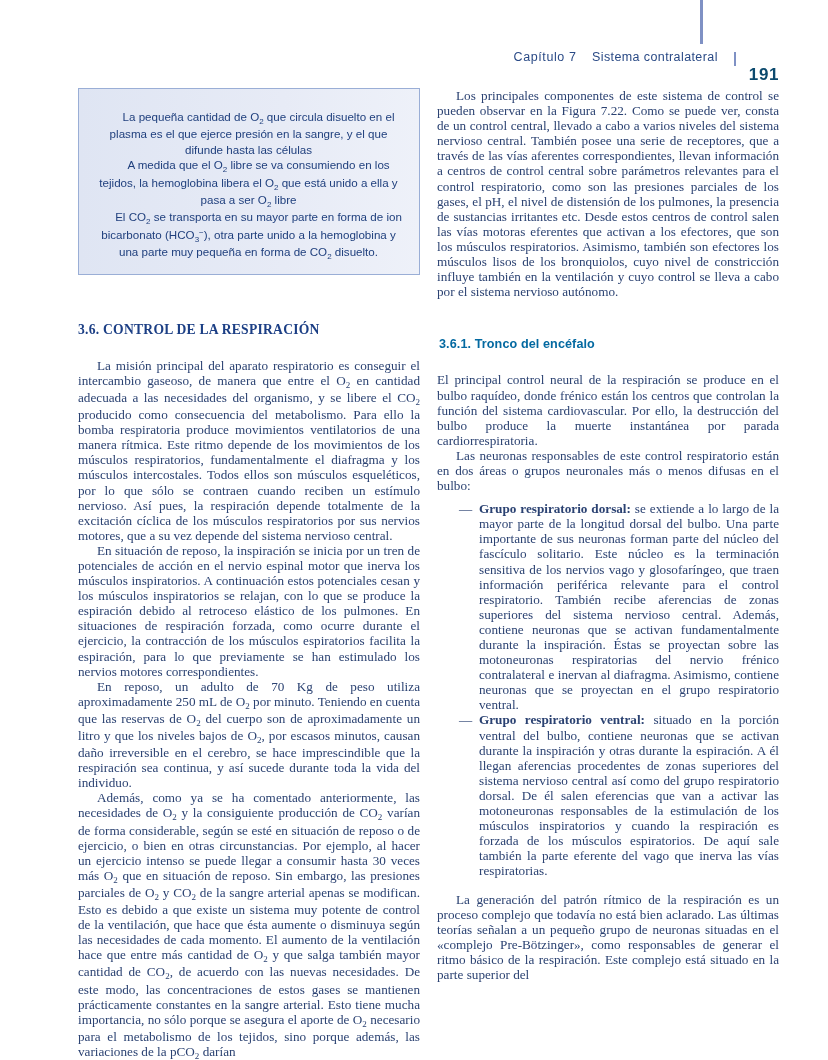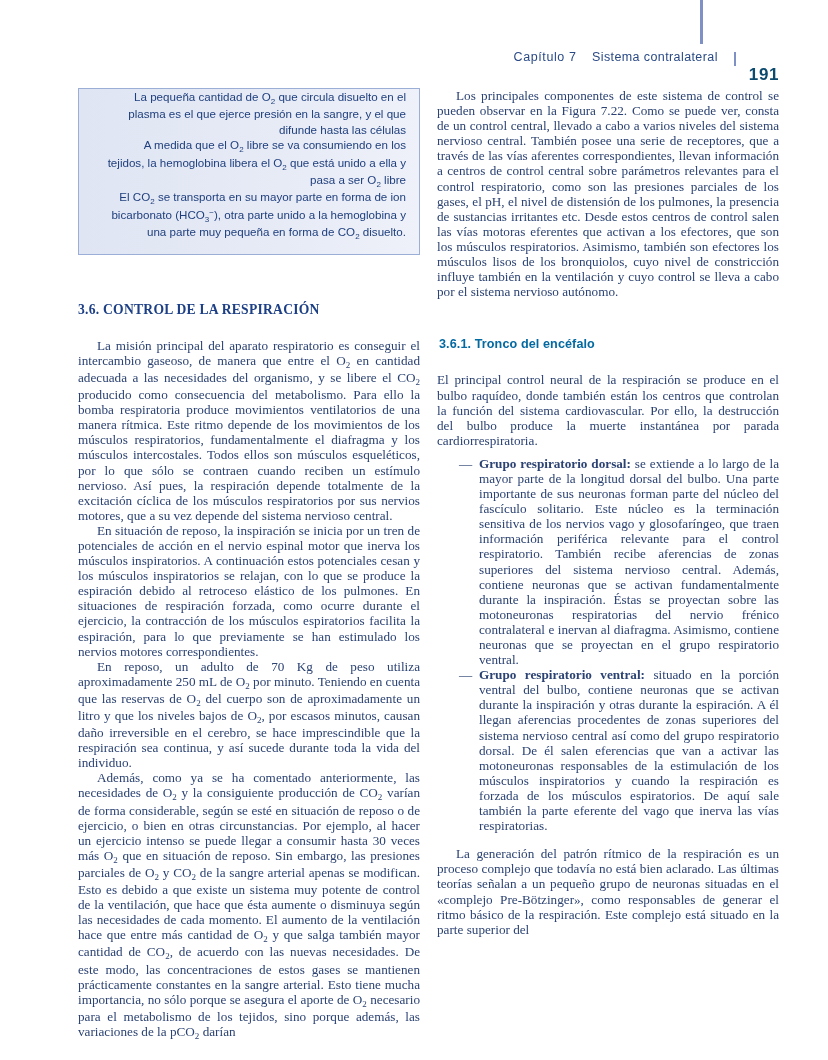--- a/index.html
+++ b/index.html
@@ -77,27 +77,27 @@
     margin: 0;
     text-indent: 19px;
     hyphens: manual;
   }
   p.noindent { text-indent: 0; }
 
   
   .callout {
     border: 1.2px solid #9aaed6;
     background: linear-gradient(to right, #dfe5f3 0%, #e7ebf6 60%, #eef1f9 100%);
-    padding: 0 13px 12px 12px;
+    padding: 20px 13px 12px 12px;
     margin-bottom: 0;
     font-family: "Liberation Sans", sans-serif;
     font-size: 11.6px;
     line-height: 15.4px;
     color: #1f3f7d;
-    text-align: right;
+    text-align: center;
     box-sizing: border-box;
   }
   .callout p {
     margin: 0;
     text-indent: 20px;
     font-weight: 500;
   }
   .callout sub {
     font-size: 8px;
     vertical-align: baseline;
@@ -210,22 +210,23 @@
 
 
   <p>Los principales componentes de este sistema de control se pueden observar en la Figura 7.22. Como se puede ver, consta de un control central, llevado a cabo a varios niveles del sistema nervioso central. También posee una serie de receptores, que a través de las vías aferentes correspondientes, llevan información a centros de control central sobre parámetros relevantes para el control respiratorio, como son las presiones parciales de los gases, el pH, el nivel de distensión de los pulmones, la presencia de sustancias irritantes etc. Desde estos centros de control salen las vías motoras eferentes que activan a los efectores, que son los músculos respiratorios. Asimismo, también son efectores los músculos lisos de los bronquiolos, cuyo nivel de constricción influye también en la ventilación y cuyo control se lleva a cabo por el sistema nervioso autónomo.</p>
 
   <div class="gap-sub-top"></div>
 
   <h3 class="sub-heading">3.6.1. Tronco del encéfalo</h3>
 
   <div class="gap-sub-bottom"></div>
 
-  <p class="noindent">El principal control neural de la respiración se produce en el bulbo raquídeo, donde también están los centros que controlan la función del sistema cardiovascular. Por ello, la destrucción del bulbo produce la muerte instantánea por parada cardiorrespiratoria.</p>
-
+  <p class="noindent">El principal control neural de la respiración se produce en el bulbo raquídeo, donde frénico están los centros que controlan la función del sistema cardiovascular. Por ello, la destrucción del bulbo produce la muerte instantánea por parada cardiorrespiratoria.</p>
+
+  <p>Las neuronas responsables de este control respiratorio están en dos áreas o grupos neuronales más o menos difusas en el bulbo:</p>
 
   <div class="gap-list-top"></div>
 
   <ul class="dash-list">
     <li>
       <span class="dash">—</span>
       <b>Grupo respiratorio dorsal:</b><span> se extiende a lo largo de la mayor parte de la longitud dorsal del bulbo. Una parte importante de sus neuronas forman parte del núcleo del fascículo solitario. Este núcleo es la terminación sensitiva de los nervios vago y glosofaríngeo, que traen información periférica relevante para el control respiratorio. También recibe aferencias de zonas superiores del sistema nervioso central. Además, contiene neuronas que se activan fundamentalmente durante la inspiración. Éstas se proyectan sobre las motoneuronas respiratorias del nervio frénico contralateral e inervan al diafragma. Asimismo, contiene neuronas que se proyectan en el grupo respiratorio ventral.</span>
     </li>
     <li>
       <span class="dash">—</span>

